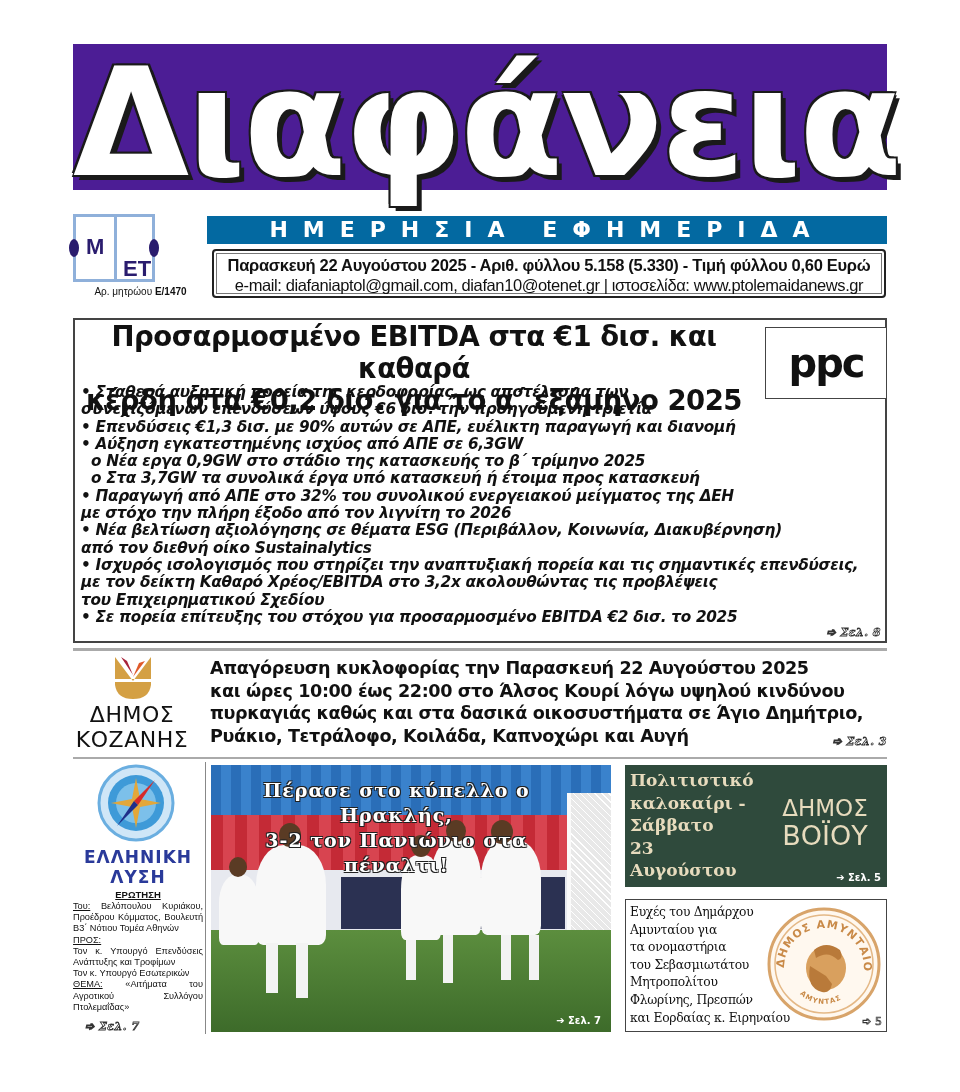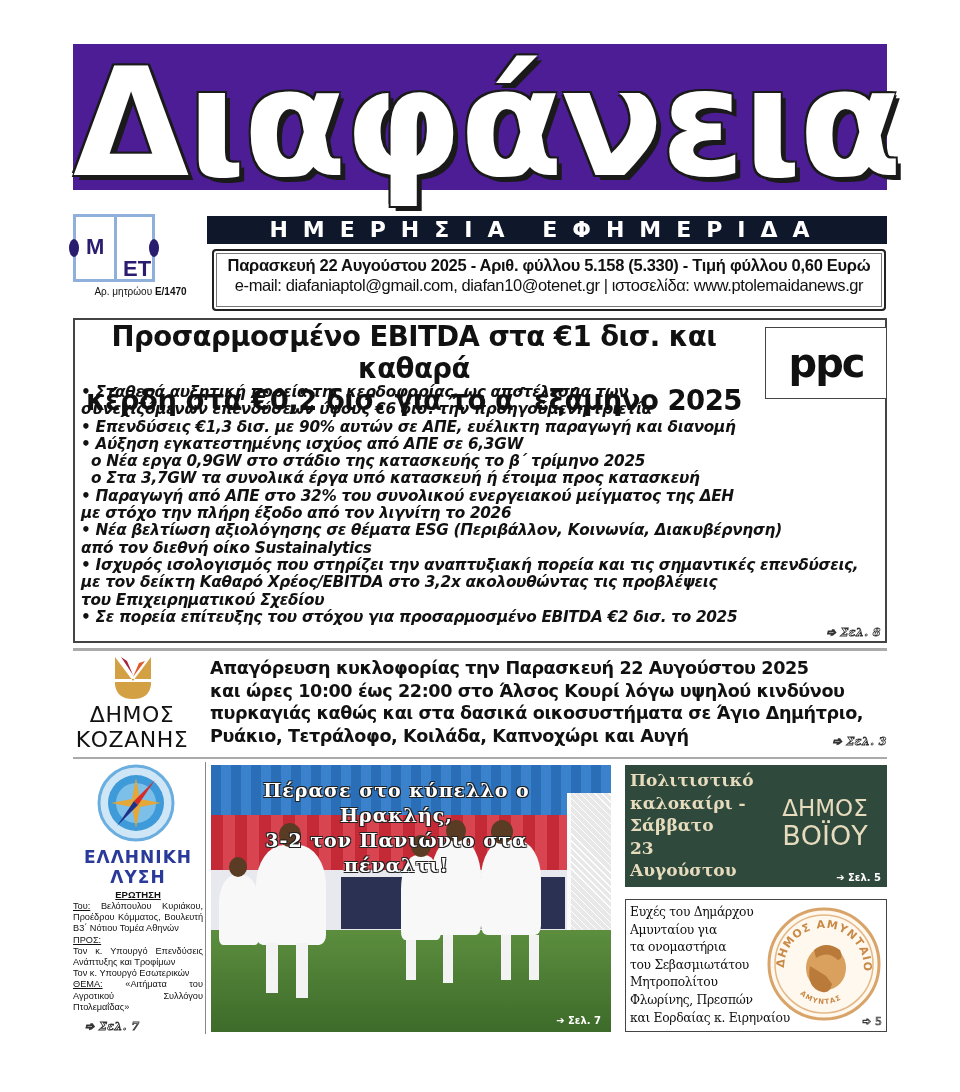--- a/index.html
+++ b/index.html
@@ -14,21 +14,21 @@
   .mast-title {
     position: absolute; left: 0; top: 4px; width: 814px; text-align: center;
     font-family: "DejaVu Sans", sans-serif; font-weight: bold;
     font-size: 150px; line-height: 150px; color: #ffffff;
     letter-spacing: -2px;
     text-shadow: 5px 5px 0 #1a1a1a, -2px -2px 0 #1a1a1a, 2px -2px 0 #1a1a1a, -2px 2px 0 #1a1a1a, 2px 2px 0 #1a1a1a;
     transform: scaleY(1.0);
   }
   .mast-sub {
     position: absolute; left: 207px; top: 216px; width: 680px; height: 28px;
-    background: #0f172a;
+    background: #0369a1;
     color: #fff; font-family: "DejaVu Sans", sans-serif; font-weight: bold;
     font-size: 22px; line-height: 28px; letter-spacing: 15px; text-align: center;
     white-space: nowrap; overflow: hidden;
   }
   .met-logo {
     position: absolute; left: 73px; top: 214px; width: 82px; height: 68px;
     border: 3px solid #8fb0da; background: #fff;
   }
   .met-logo .spine { position: absolute; left: 38px; top: 0; width: 3px; height: 62px; background: #8fb0da; }
   .met-logo .dotl, .met-logo .dotr { position: absolute; top: 22px; width: 10px; height: 18px; background: #2a1c6e; border-radius: 50%; }
@@ -40,21 +40,21 @@
   }
   .met-logo .m { left: 10px; }
   .met-logo .et { left: 47px; margin-top: 22px; }
   .met-reg {
     position: absolute; left: 73px; top: 286px; width: 135px; text-align: center;
     font-family: "Liberation Sans", sans-serif; font-size: 10px; color: #111;
   }
   .met-reg b { font-weight: bold; }
 
   .info-box {
-    position: absolute; left: 212px; top: 249px; width: 674px; height: 62px;
+    position: absolute; left: 212px; top: 249px; width: 674px; height: 49px;
     border: 2px solid #222; border-radius: 4px; background: #fff;
     box-shadow: inset 0 0 0 2px #fff, inset 0 0 0 3px #777;
     text-align: center;
   }
   .info-line1 {
     margin-top: 4px; font-family: "Liberation Sans", sans-serif; font-weight: bold;
     font-size: 16.5px; line-height: 20px; color: #111; white-space: nowrap;
     letter-spacing: -0.3px;
   }
   .info-line2 {

